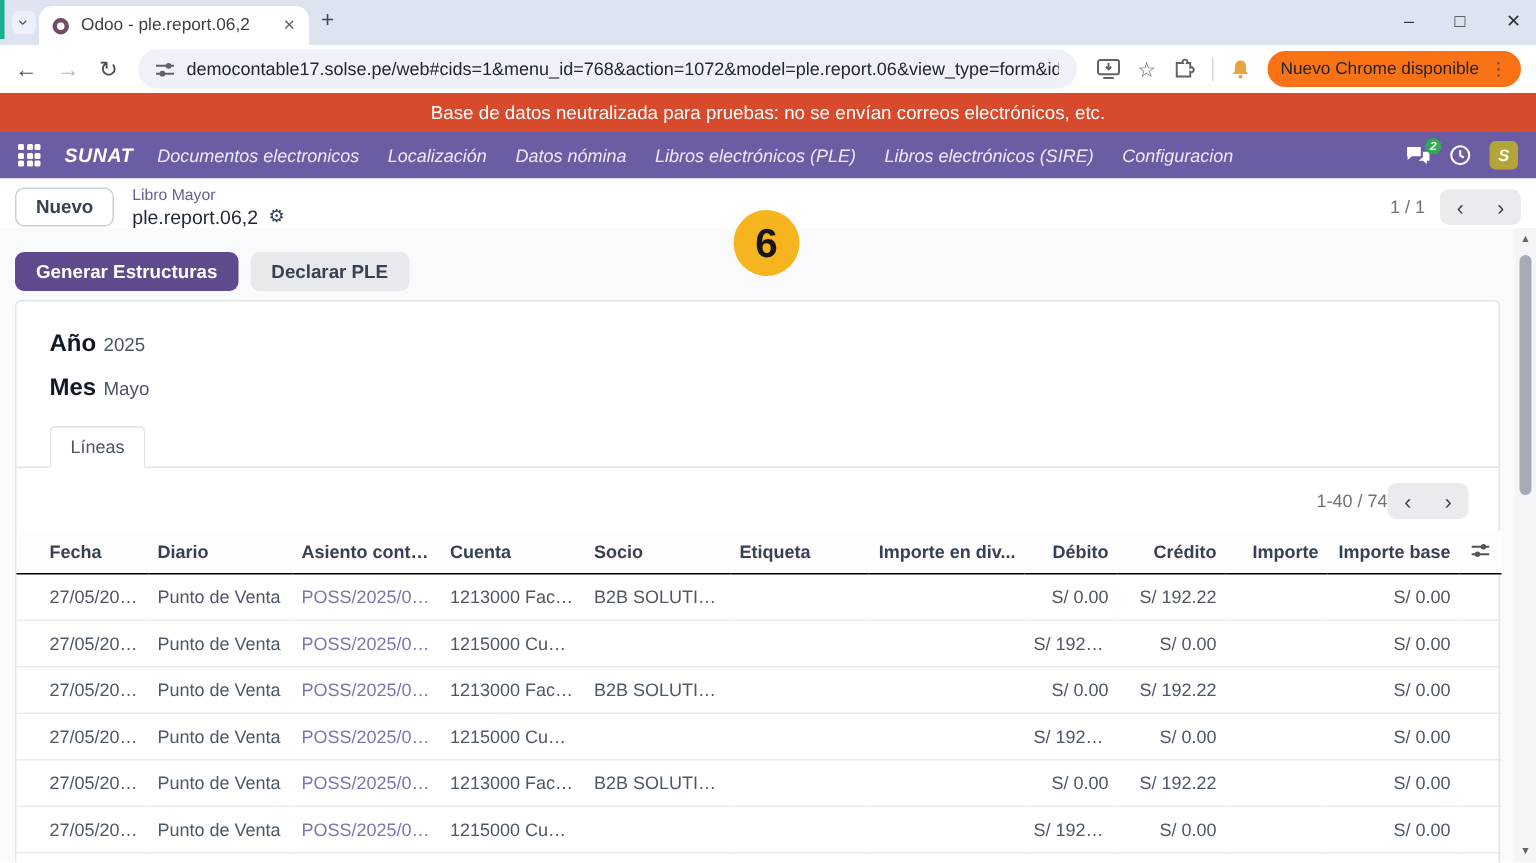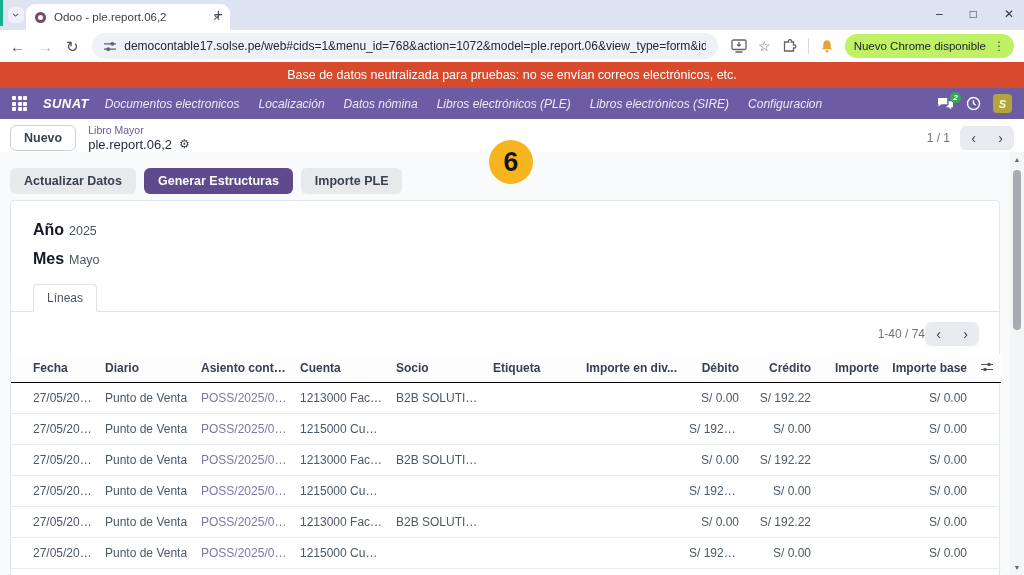--- a/index.html
+++ b/index.html
@@ -10,40 +10,40 @@
   *{margin:0;padding:0;box-sizing:border-box;}
   body{font-family:"Liberation Sans",sans-serif;}
   .screen{position:relative;width:1024px;height:575px;overflow:hidden;background:#fff;}
 
   
   .tabstrip{position:relative;height:30px;background:var(--tabstrip-bg);}
   .corner-strip{position:absolute;left:0;top:0;width:3px;height:26px;background:#14af8d;}
   .tab-search{position:absolute;left:8px;top:7px;width:16px;height:16px;border-radius:5px;background:#eef1fb;
     color:#49516a;font-size:10px;display:flex;align-items:center;justify-content:center;}
   .tab-search .rot{display:inline-block;transform:rotate(90deg);font-size:12px;}
-  .tab{position:absolute;left:26px;top:4px;width:204px;height:26px;background:#fff;border-radius:9px 9px 0 0;
+  .tab{position:absolute;left:26px;top:4px;width:180px;height:26px;background:#fff;border-radius:9px 9px 0 0;
     display:flex;align-items:center;gap:8px;padding:0 9px;}
   .favicon{width:11px;height:11px;border:3px solid #714b67;border-radius:50%;flex-shrink:0;}
   .tab-title{flex:1;font-size:11.5px;color:#3c4043;white-space:nowrap;overflow:hidden;}
   .tab-close{font-size:10px;color:#5f6368;}
   .new-tab{position:absolute;left:214px;top:5px;font-size:15px;color:#44474f;}
   .win-controls{position:absolute;right:10px;top:5px;display:flex;gap:27px;color:#30343b;font-size:12px;}
   .win-controls span{line-height:18px;}
 
   
   .toolbar{height:32px;background:#fff;display:flex;align-items:center;padding:0 10px;gap:13px;}
   .nav-ic{font-size:15px;color:#4a4f57;line-height:1;}
   .nav-ic.disabled{color:#b3b8bf;}
   .omnibox{flex:1;height:26px;background:#eef1f8;border-radius:13px;display:flex;align-items:center;
     gap:8px;padding:0 12px;overflow:hidden;}
   .omnibox .url{font-size:12px;color:#24272e;white-space:nowrap;overflow:hidden;}
   .tb-right{display:flex;align-items:center;gap:11px;}
   .divider{width:1px;height:16px;background:#d5d9e0;}
   .star{font-size:14px;color:#5f6368;}
-  .update-pill{height:24px;background:#bef264;border-radius:13px;display:flex;align-items:center;gap:7px;
+  .update-pill{height:24px;background:#f97316;border-radius:13px;display:flex;align-items:center;gap:7px;
     padding:0 9px;font-size:11.5px;color:#20242b;}
   .kebab{font-size:12px;color:#444;}
 
   
   .banner{height:26px;background:var(--banner-bg);color:#fff;font-size:12.5px;
     display:flex;align-items:center;justify-content:center;}
 
   
   .navbar{height:31px;background:var(--navbar-bg);display:flex;align-items:center;padding:0 12px;gap:16px;font-style:italic;}
   .grid-icon{display:grid;grid-template-columns:repeat(3,4px);grid-template-rows:repeat(3,4px);gap:1.5px;}
@@ -221,23 +221,22 @@
       <span class="pager-count">1 / 1</span>
       <div class="pager-btns">
         <button class="pager-btn">‹</button>
         <button class="pager-btn">›</button>
       </div>
     </div>
   </div>
 
   <div class="content">
     <div class="action-row" id="action-buttons">
-        <button class="btn secondary">Actualizar Datos</button>
         <button class="btn primary">Generar Estructuras</button>
-        <button class="btn secondary">Importe PLE</button>
+        <button class="btn secondary">Declarar PLE</button>
       </div>
 
     <div class="sheet">
       <div class="fields">
         <div class="field-row">
           <span class="field-label">Año</span>
           <span class="field-value">2025</span>
         </div>
         <div class="field-row">
           <span class="field-label">Mes</span>

